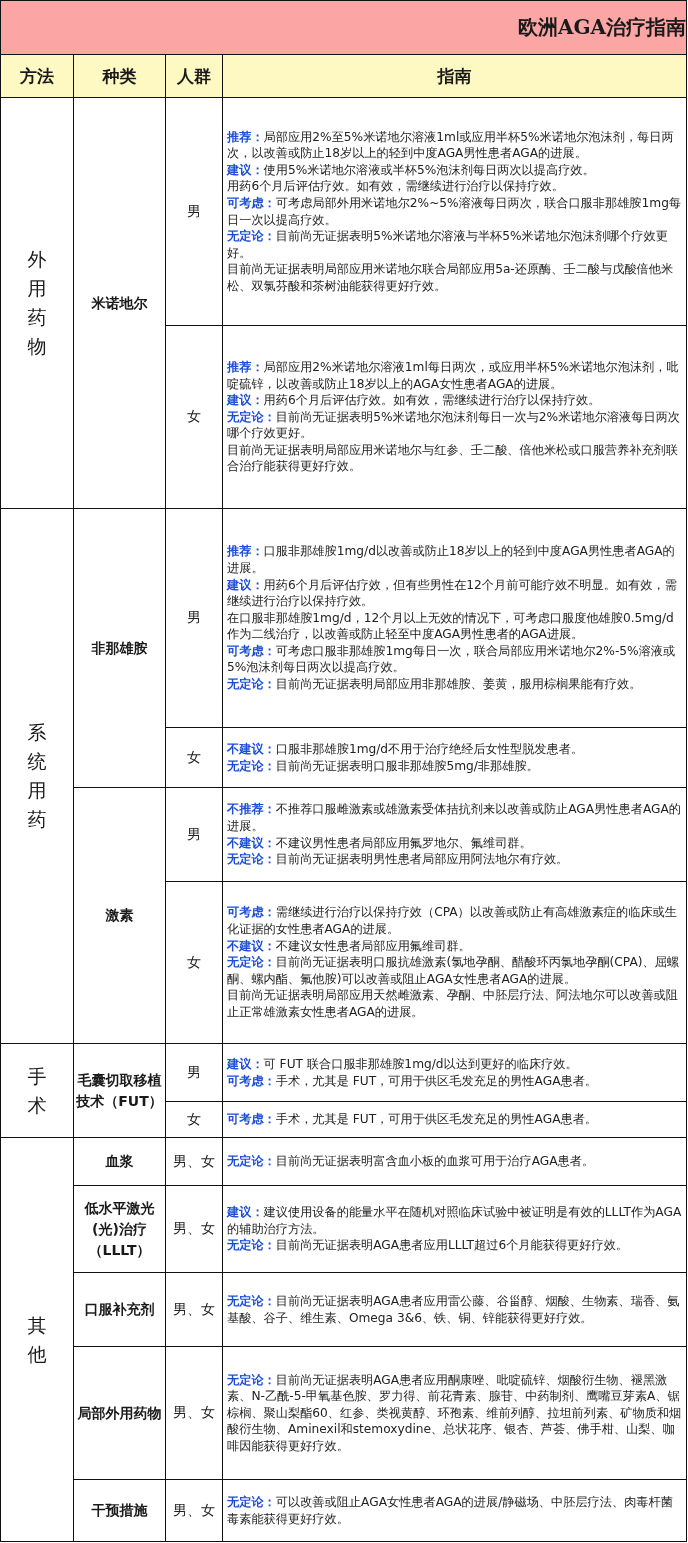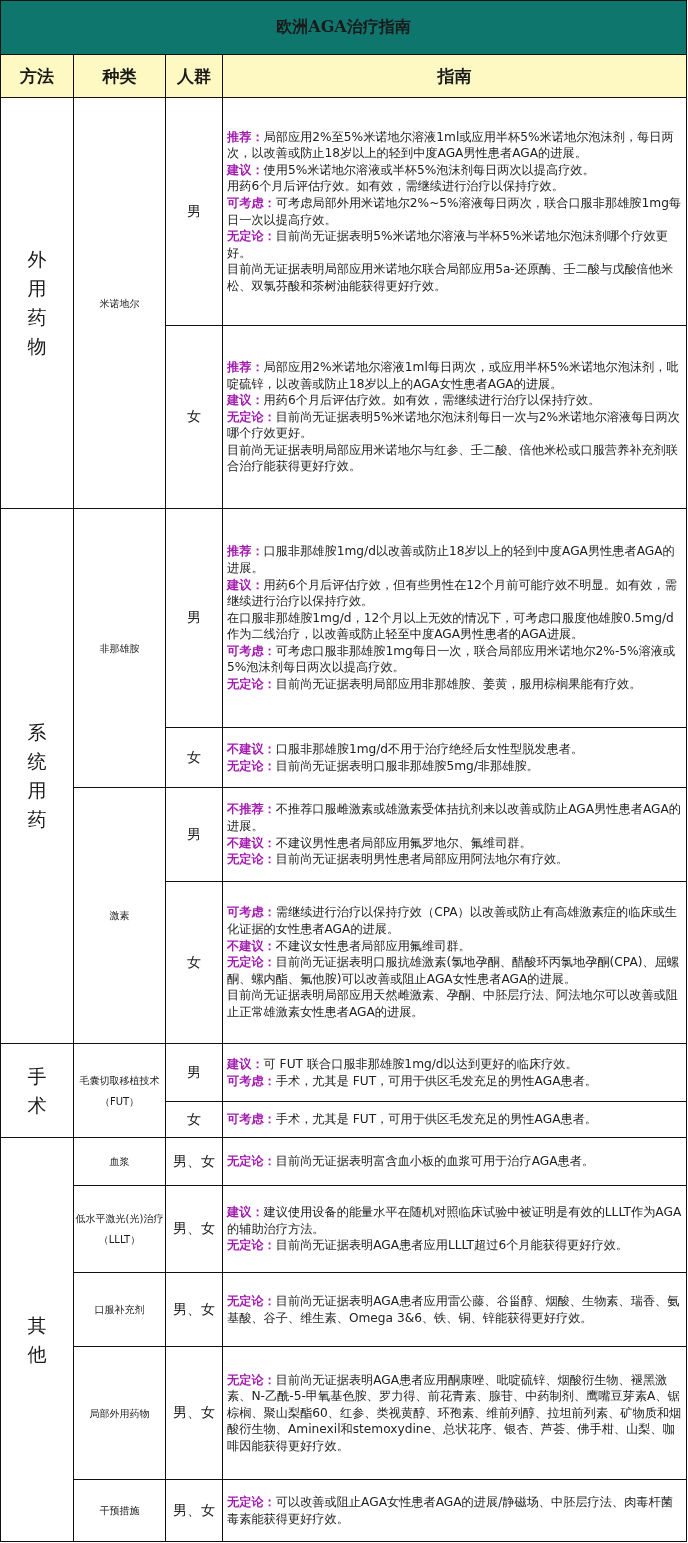--- a/index.html
+++ b/index.html
@@ -10,65 +10,65 @@
     border-collapse: collapse;
     table-layout: fixed;
   }
   table.guide td, table.guide th {
     border: 1.5px solid #111;
     padding: 0;
     vertical-align: middle;
   }
   .title-cell {
     height: 53px;
-    background: #0f766e;
-    text-align: center;
-    font-size: 16px;
+    background: #fca5a5;
+    text-align: right;
+    font-size: 20px;
     font-weight: bold;
     letter-spacing: 0px;
     font-family: "DejaVu Serif", serif;
   }
   .hdr td {
     height: 42px;
     background: #fef9c3;
     text-align: center;
     font-size: 17px;
     font-weight: bold;
   }
   .method {
     text-align: center;
     font-size: 19px;
     line-height: 29px;
     font-family: "DejaVu Serif", serif;
   }
   .method span { display: block; }
   .kind {
     text-align: center;
-    font-size: 10px;
-    font-weight: normal;
+    font-size: 14px;
+    font-weight: bold;
     line-height: 21px;
     font-family: "DejaVu Sans", sans-serif;
     padding: 0 4px;
   }
   .crowd {
     text-align: center;
     font-size: 14px;
     font-family: "DejaVu Sans", sans-serif;
     color: #222;
   }
   .guide-cell {
     font-size: 12.2px;
     line-height: 16.6px;
     padding: 2px 3px 2px 4px !important;
     font-family: "DejaVu Sans", sans-serif;
     color: #222;
     text-align: left;
   }
   .guide-cell .line { display: block; }
-  .guide-cell b { font-weight: bold; color: #a21caf; }
+  .guide-cell b { font-weight: bold; color: #1d4ed8; }
 </style>
 </head>
 <body>
 
 <table class="guide">
   <colgroup>
     <col style="width:73px">
     <col style="width:92px">
     <col style="width:57px">
     <col style="width:464px">

